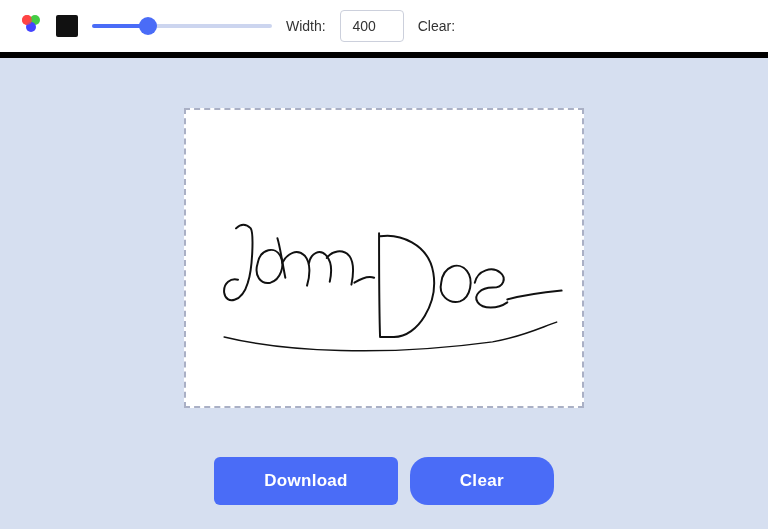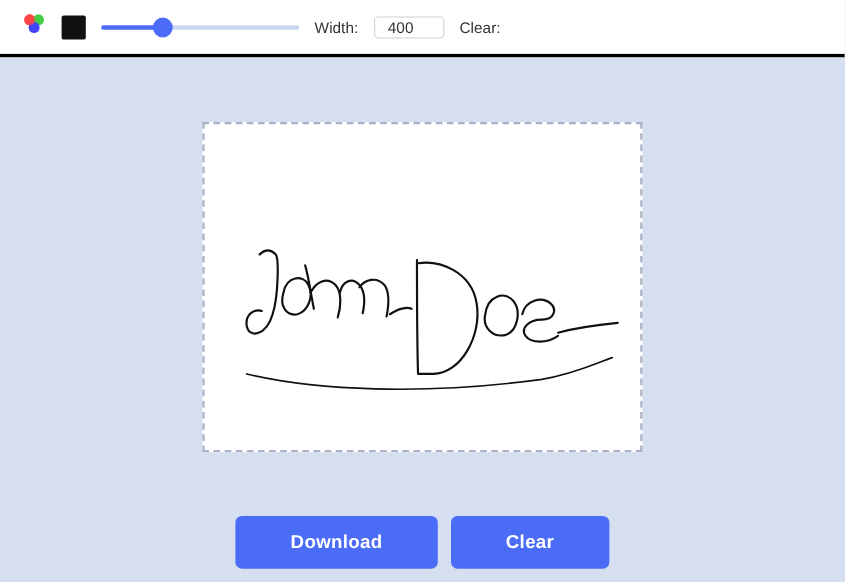--- a/index.html
+++ b/index.html
@@ -15,21 +15,21 @@
       align-items: center;
     }
 
     .toolbar {
       background: #ffffff;
       width: 100%;
       padding: 10px 20px;
       display: flex;
       align-items: center;
       gap: 14px;
-      border-bottom: 3px solid #000000;
+      border-bottom: 6px solid #000000;
       min-height: 52px;
     }
 
     .color-icon {
       width: 22px;
       height: 22px;
       cursor: pointer;
     }
 
     .black-square {
@@ -76,21 +76,21 @@
     }
 
     .dimension-label {
       font-size: 14px;
       color: #333;
       font-weight: 500;
     }
 
     .dimension-input {
       width: 64px;
-      height: 20px;
+      height: 32px;
       border: 1px solid #ccd0dc;
       border-radius: 4px;
       text-align: center;
       font-size: 14px;
       color: #333;
       padding: 0 4px;
     }
 
     .canvas-wrapper {
       flex: 1;
@@ -115,40 +115,40 @@
       height: 100%;
       position: absolute;
       top: 0;
       left: 0;
     }
 
     .buttons-row {
       display: flex;
       gap: 12px;
       justify-content: center;
-      padding-bottom: 12px;
+      padding-bottom: 24px;
     }
 
     .btn-download {
       background-color: #4a6cf7;
       color: #ffffff;
       border: none;
       border-radius: 6px;
       padding: 14px 50px;
       font-size: 17px;
       font-weight: 600;
       cursor: pointer;
       letter-spacing: 0.3px;
     }
 
     .btn-clear {
       background-color: #4a6cf7;
       color: #ffffff;
       border: none;
-      border-radius: 6px;
+      border-radius: 18px;
       padding: 14px 50px;
       font-size: 17px;
       font-weight: 600;
       cursor: pointer;
       letter-spacing: 0.3px;
     }
   </style>
 </head>
 <body>
 

